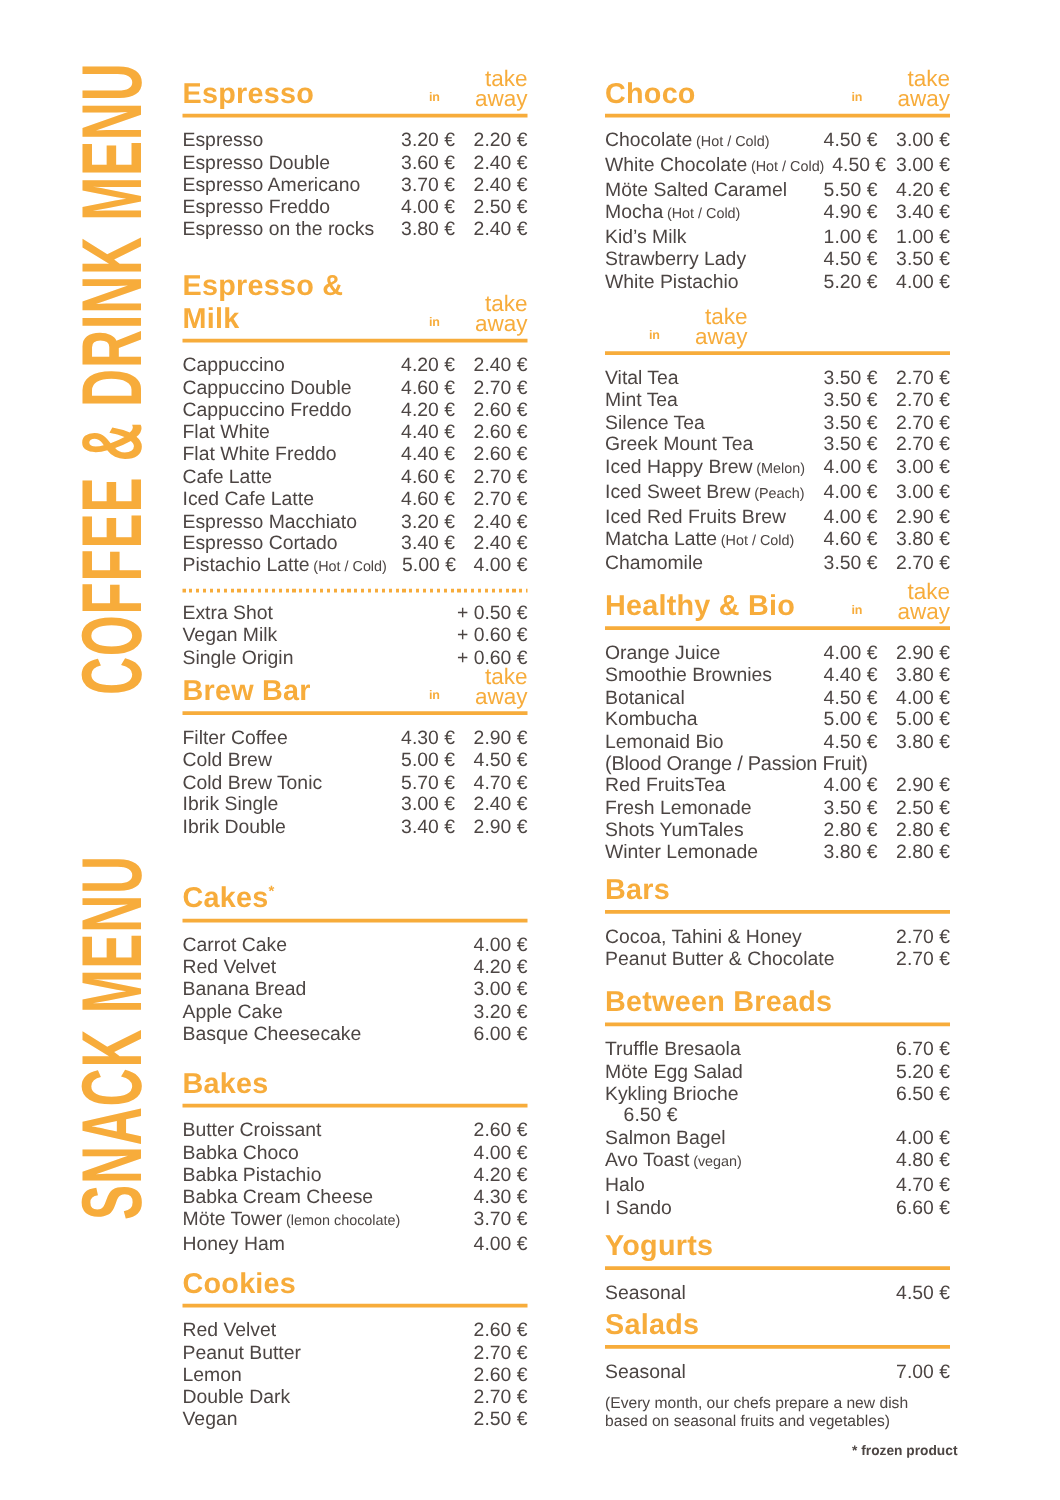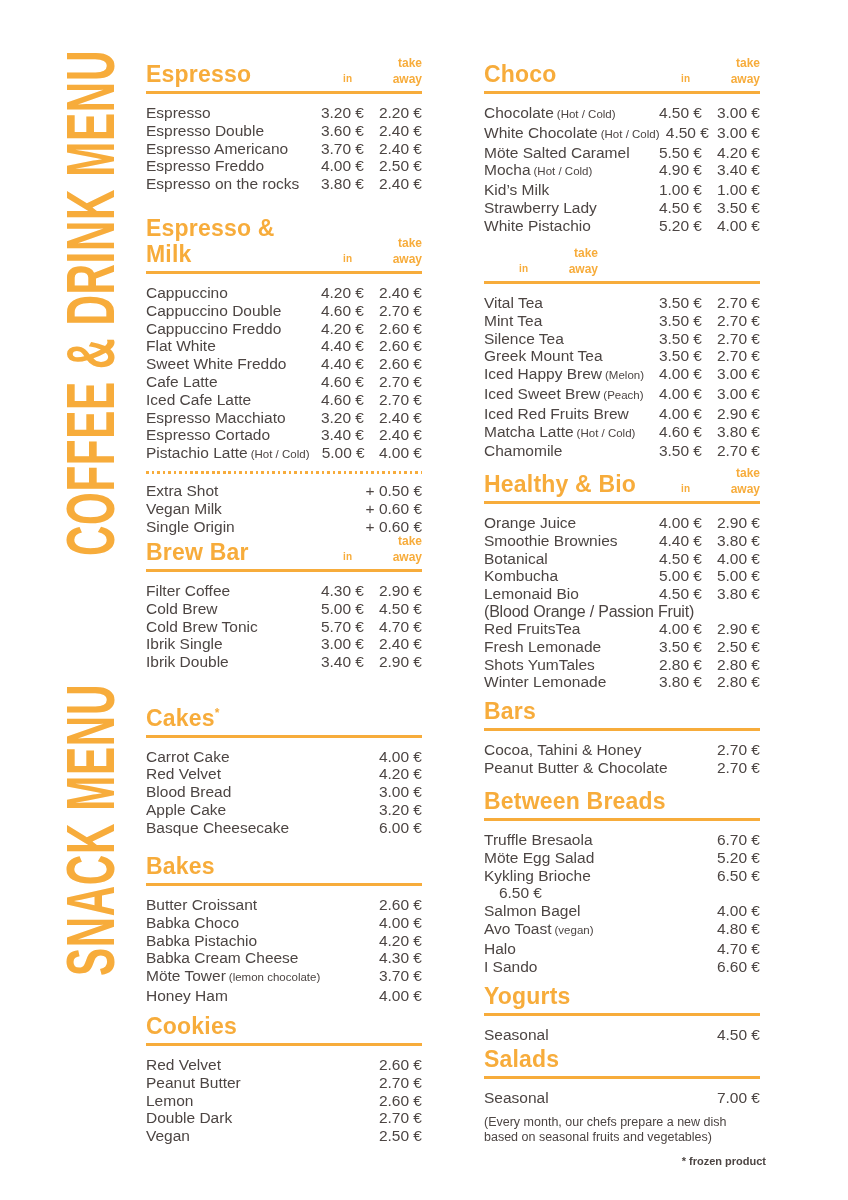--- a/index.html
+++ b/index.html
@@ -64,21 +64,21 @@
   .sec-title sup { font-size:12px; }
   .hdr-in {
     width:56px; padding-right:12px;
     text-align:right;
     font-size:10px; line-height:16px; font-weight:bold;
     color:var(--accent,#F7AC3B);
   }
   .hdr-away {
     width:58px;
     text-align:right;
-    font-size:12px; line-height:16px; font-weight:bold;
+    font-size:18px; line-height:16px; font-weight:normal;
     color:var(--accent,#F7AC3B);
   }
 
   .items, .addons { margin-top:10px; }
   .addons { margin-top:0; }
   .row { display:flex; align-items:baseline; font-size:15.5px; line-height:17.8px; }
   .name { flex:1; white-space:nowrap; }
   .note { font-size:11.5px; margin-left:3px; }
   .p1 { width:56px; text-align:right; white-space:nowrap; }
   .p2 { width:58px; text-align:right; white-space:nowrap; }
@@ -168,21 +168,21 @@
           <div class="name"><span>Cappuccino Freddo</span></div>
           <div class="p1">4.20 €</div>
           <div class="p2">2.60 €</div>
         </div>
         <div class="row">
           <div class="name"><span>Flat White</span></div>
           <div class="p1">4.40 €</div>
           <div class="p2">2.60 €</div>
         </div>
         <div class="row">
-          <div class="name"><span>Sweet White Freddo</span></div>
+          <div class="name"><span>Flat White Freddo</span></div>
           <div class="p1">4.40 €</div>
           <div class="p2">2.60 €</div>
         </div>
         <div class="row">
           <div class="name"><span>Cafe Latte</span></div>
           <div class="p1">4.60 €</div>
           <div class="p2">2.70 €</div>
         </div>
         <div class="row">
           <div class="name"><span>Iced Cafe Latte</span></div>
@@ -265,21 +265,21 @@
       <div class="items">
         <div class="row">
           <div class="name"><span>Carrot Cake</span></div>
           <div class="p2">4.00 €</div>
         </div>
         <div class="row">
           <div class="name"><span>Red Velvet</span></div>
           <div class="p2">4.20 €</div>
         </div>
         <div class="row">
-          <div class="name"><span>Blood Bread</span></div>
+          <div class="name"><span>Banana Bread</span></div>
           <div class="p2">3.00 €</div>
         </div>
         <div class="row">
           <div class="name"><span>Apple Cake</span></div>
           <div class="p2">3.20 €</div>
         </div>
         <div class="row">
           <div class="name"><span>Basque Cheesecake</span></div>
           <div class="p2">6.00 €</div>
         </div>

